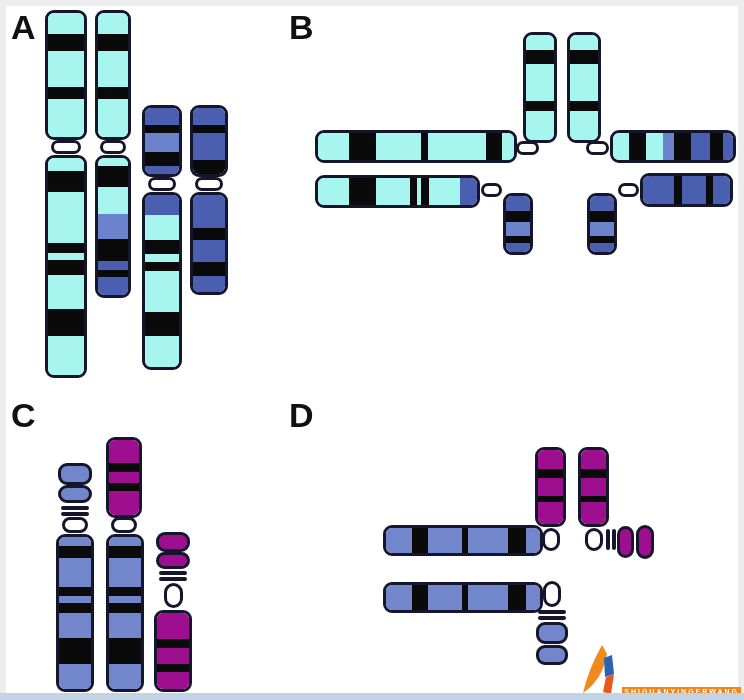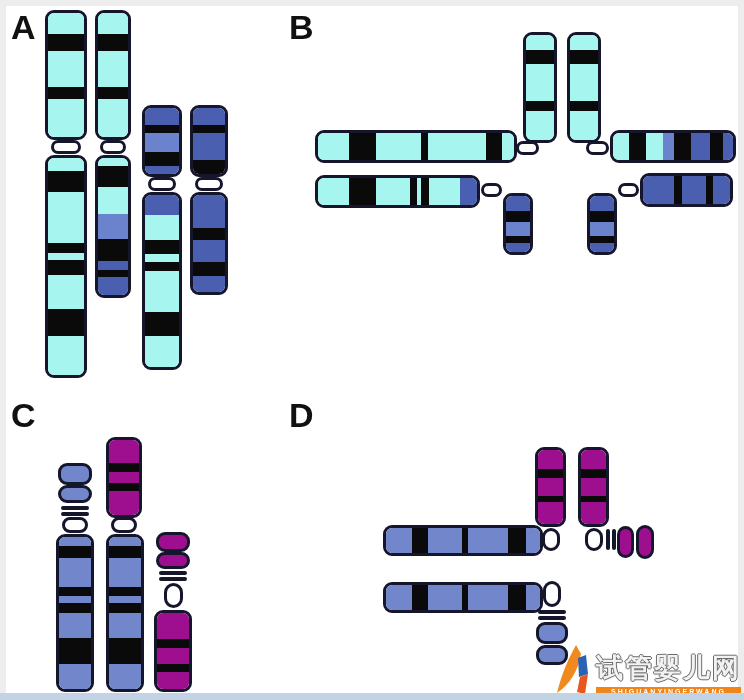--- a/index.html
+++ b/index.html
@@ -285,19 +285,18 @@
       <div class="blob" style="left: 536px; top: 645px; width: 32px; height: 20px; background: rgb(114, 135, 203);"></div>
     </div>
 
   <div id="watermark">
     <svg id="wm-logo" width="40" height="52" viewBox="0 0 40 52">
       <path d="M22 1 C15 14 8 28 3 49 C16 40 24 27 27 10 Z" fill="#F18A1E"></path>
       <path d="M24 14 L32 11 L34 30 L25 33 Z" fill="#2B62B4"></path>
       <path d="M26 33 L34 30 L31 50 L23 48 Z" fill="#E8581C"></path>
     </svg>
     <div id="wm-textcol">
-      <span id="wm-title">试管婴儿网</span>
       <span id="wm-bar">SHIGUANYINGERWANG</span>
     </div>
   </div>
 
   <div id="bottom-strip"></div>
 </div>
 
 </body></html>

